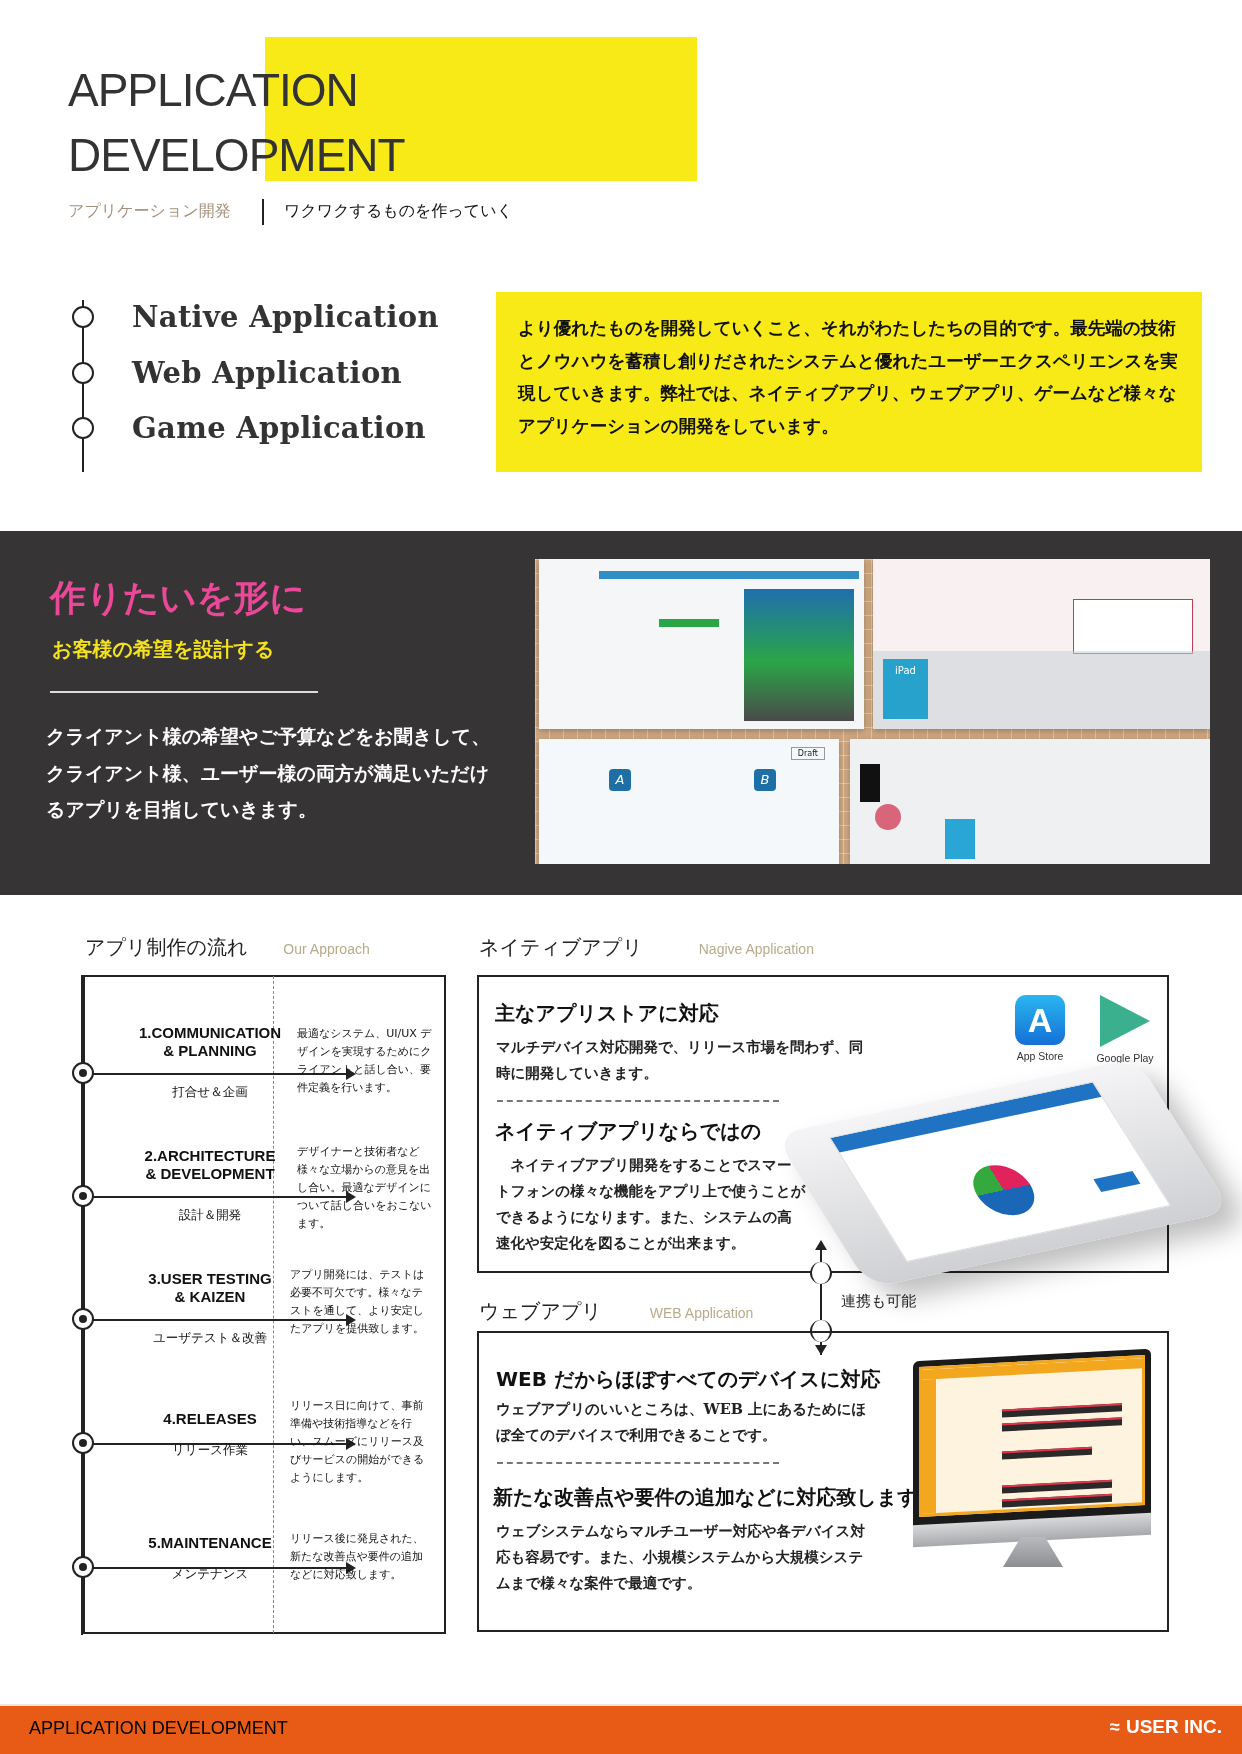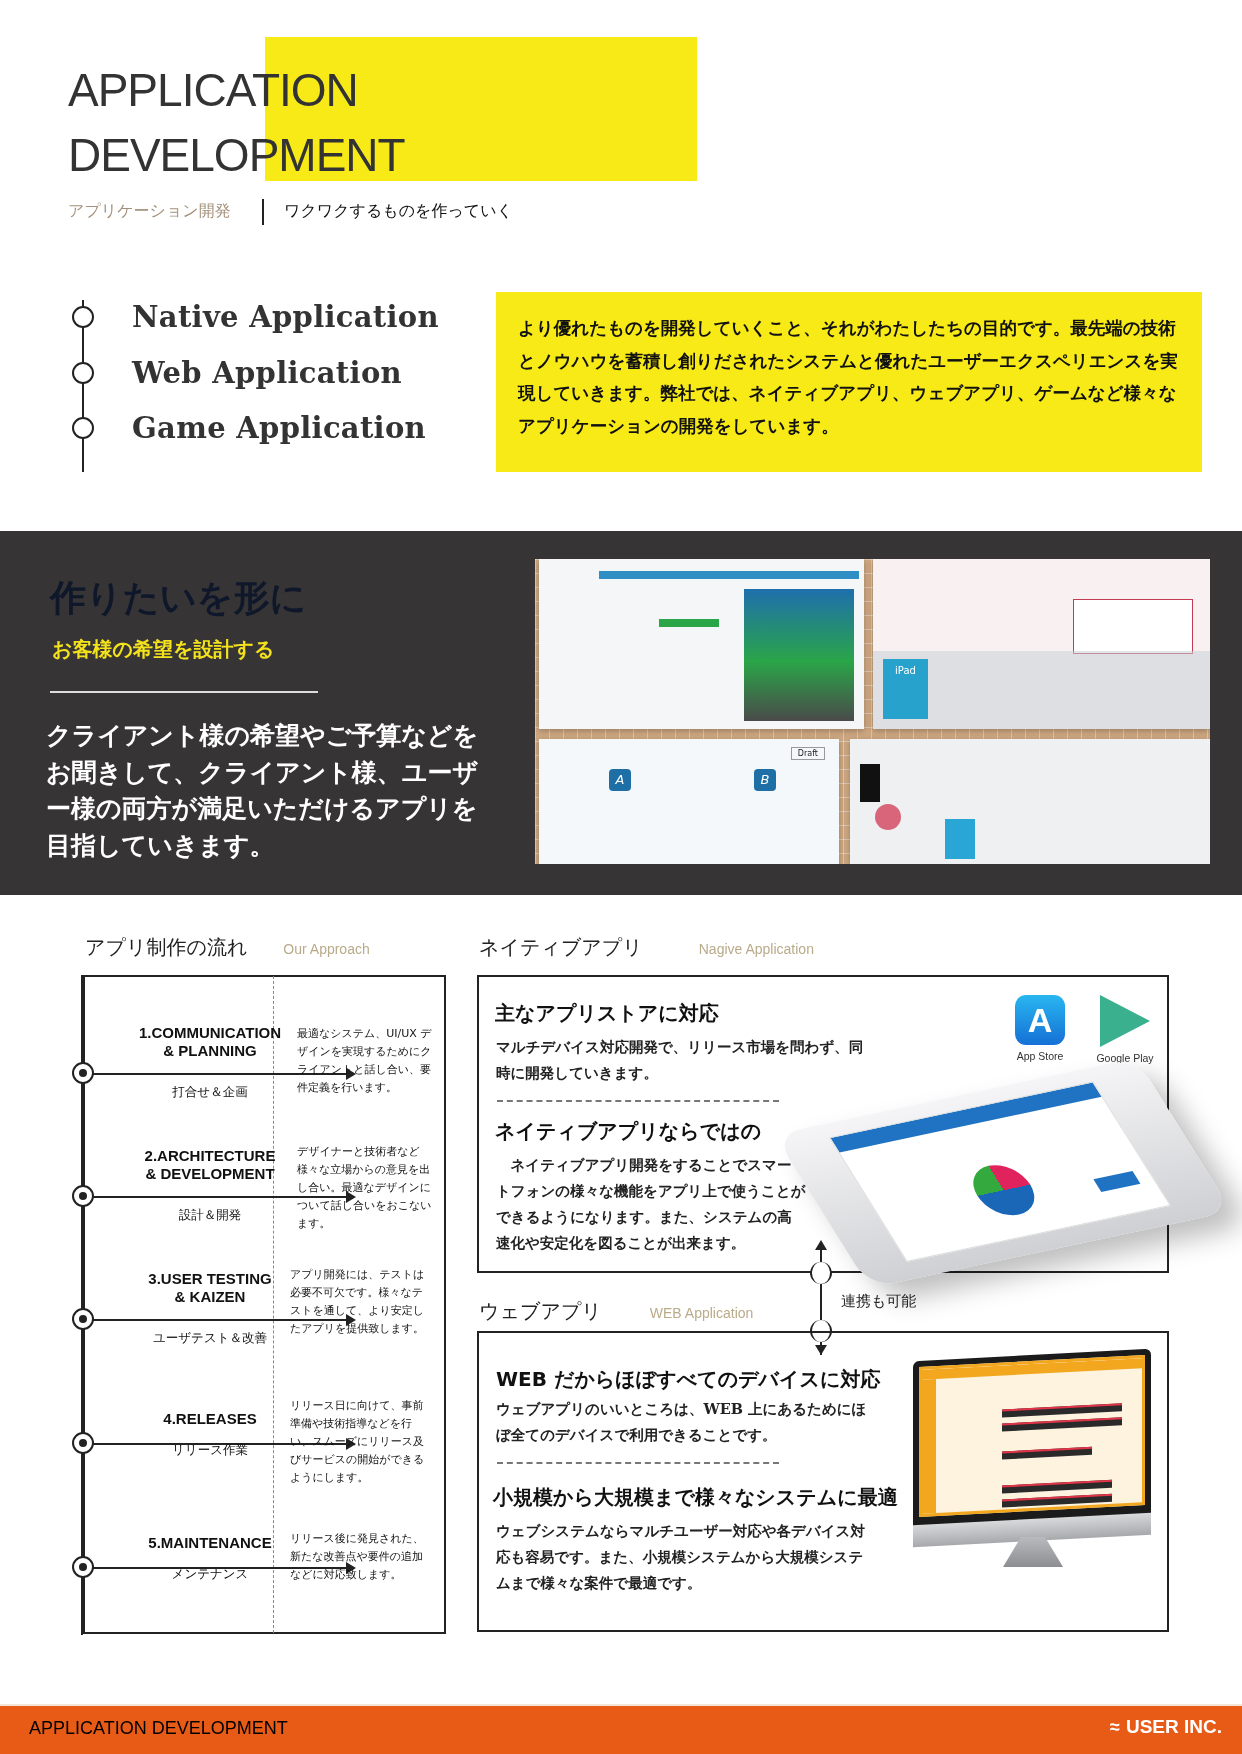--- a/index.html
+++ b/index.html
@@ -20,24 +20,24 @@
   .timeline-line { left: 82px; top: 300px; width: 2px; height: 172px; background: #222; }
   .tl-item { left: 72px; width: 460px; height: 40px; display: flex; align-items: center; }
   .tl-dot { width: 22px; height: 22px; border: 2px solid #222; border-radius: 50%; background: #fff; }
   .tl-label { margin-left: 38px; font-family: "DejaVu Serif", serif; font-size: 29px; font-weight: bold; color: #333; letter-spacing: 0.3px; }
 
   .intro-box { left: 496px; top: 292px; width: 706px; height: 180px; background: #f7ea17; padding: 20px 22px; }
   .intro-text { font-family: "DejaVu Serif", serif; font-weight: bold; font-size: 17.5px; line-height: 32.5px; color: #111; }
 
   
   .dark-band { left: 0; top: 531px; width: 1242px; height: 364px; background: #363435; }
-  .dark-title { left: 50px; top: 574px; font-family: "DejaVu Serif", serif; font-weight: bold; font-size: 36px; color: #0f172a; }
+  .dark-title { left: 50px; top: 574px; font-family: "DejaVu Serif", serif; font-weight: bold; font-size: 36px; color: #ec4899; }
   .dark-sub { left: 52px; top: 636px; font-family: "DejaVu Serif", serif; font-weight: bold; font-size: 20px; color: #f4e21c; }
   .dark-rule { left: 50px; top: 691px; width: 268px; height: 2px; background: #ddd; }
-  .dark-body { left: 46px; top: 718px; width: 450px; font-family: "DejaVu Serif", serif; font-weight: bold; font-size: 25px; line-height: 36.5px; color: #fff; }
+  .dark-body { left: 46px; top: 718px; width: 450px; font-family: "DejaVu Serif", serif; font-weight: bold; font-size: 19px; line-height: 36.5px; color: #fff; }
 
   .wire-img { left: 535px; top: 559px; width: 675px; height: 305px; background: #cda781; overflow: hidden; padding-left: 36px; }
   .wire-img .grid { position: absolute; inset: 0;
     background-image: linear-gradient(rgba(255,255,255,.35) 1px, transparent 1px), linear-gradient(90deg, rgba(255,255,255,.35) 1px, transparent 1px);
     background-size: 14px 14px; }
   .sheet { position: absolute; background: #f4f6f7; box-shadow: 0 2px 6px rgba(0,0,0,.25); }
   .s1 { left: 4px; top: 0; width: 325px; height: 170px; }
   .s1 .green { position: absolute; left: 205px; top: 30px; width: 110px; height: 132px; background: linear-gradient(#1e6fad, #2aa548 55%, #4a4a4a); }
   .s1 .bar1 { position: absolute; left: 60px; top: 12px; width: 260px; height: 8px; background: #2f8ec4; }
   .s1 .bar2 { position: absolute; left: 120px; top: 60px; width: 60px; height: 8px; background: #2aa548; }
@@ -251,21 +251,21 @@
 <div class="abs" style="left:841px;top:1292px;font-size:15px;color:#222">連携も可能</div>
 
 <div class="abs" style="left:479px;top:1298px;display:flex;align-items:baseline;gap:48px">
   <span class="sec-h">ウェブアプリ</span>
   <span class="sec-en">WEB Application</span>
 </div>
 <div class="abs web-box"></div>
 <div class="abs card-h" style="left:496px;top:1366px">WEB だからほぼすべてのデバイスに対応</div>
 <p class="abs card-p" style="left:496px;top:1396px;width:380px">ウェブアプリのいいところは、WEB 上にあるためにほぼ全てのデバイスで利用できることです。</p>
 <div class="abs dash-rule" style="left:497px;top:1462px"></div>
-<div class="abs card-h" style="left:493px;top:1484px">小規模から大規模まで様々なシステムに最適</div>
+<div class="abs card-h" style="left:493px;top:1484px">新たな改善点や要件の追加などに対応致します</div>
 <p class="abs card-p" style="left:496px;top:1518px;width:380px">ウェブシステムならマルチユーザー対応や各デバイス対応も容易です。また、小規模システムから大規模システムまで様々な案件で最適です。</p>
 
 <div class="abs monitor">
   <div class="bezel">
     <div class="scr">
       <div style="position:absolute;left:0;top:0;width:100%;height:10px;background:#f2a71f"></div>
       <div style="position:absolute;left:0;top:10px;width:14px;height:100%;background:#f2a71f"></div>
       <div class="row" style="top:44px;width:120px"></div>
       <div class="row" style="top:58px;width:120px"></div>
       <div class="row" style="top:86px;width:90px"></div>

